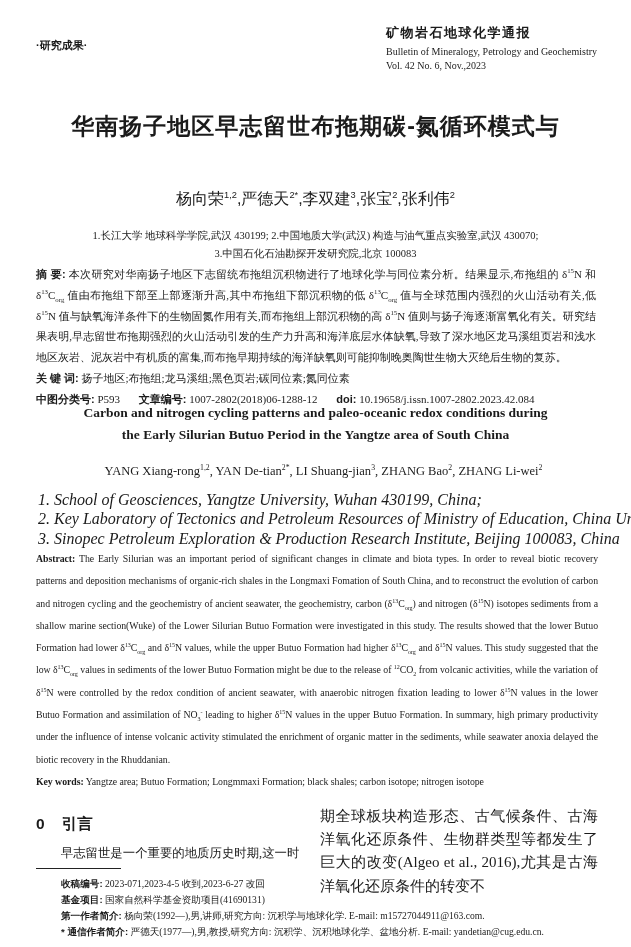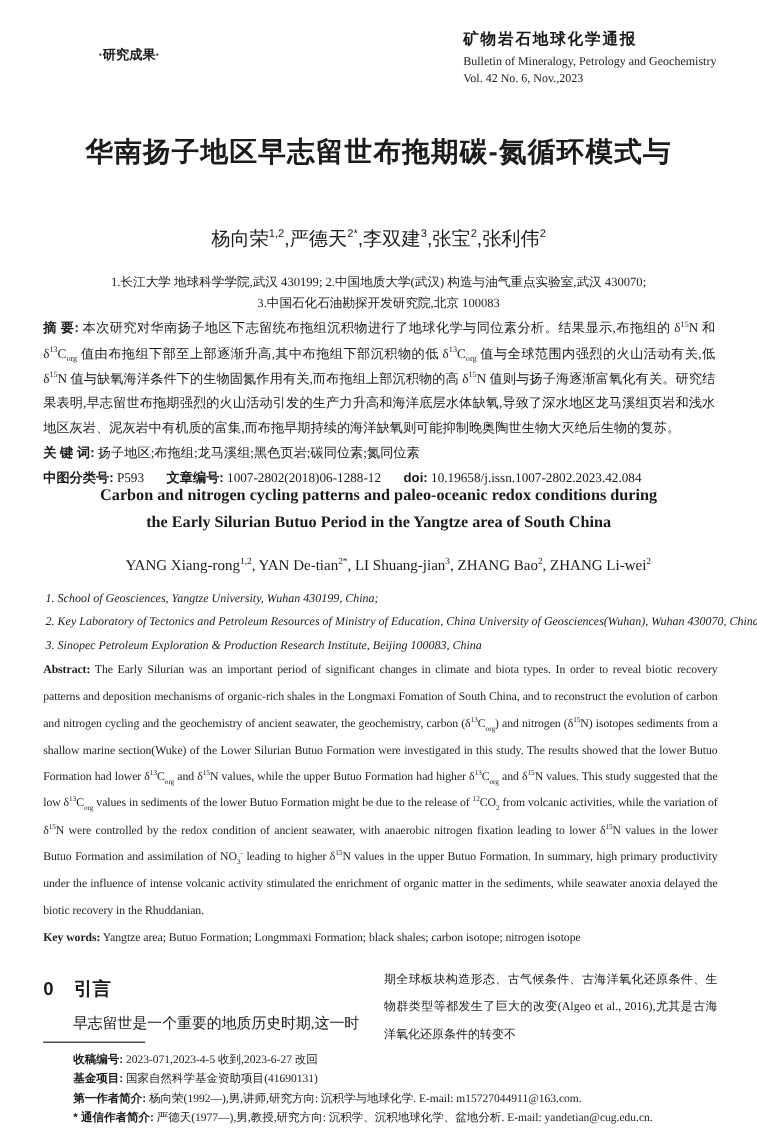--- a/index.html
+++ b/index.html
@@ -7,21 +7,21 @@
     width:631px;height:947px;background:#ffffff;position:relative;
     font-family:"Liberation Serif", serif;color:#1b1b1b;
     -webkit-font-smoothing:antialiased;overflow:hidden;
   }
   .abs{position:absolute;}
   sup{font-size:62%;vertical-align:super;line-height:0;}
   sub{font-size:62%;vertical-align:sub;line-height:0;}
   .bold{font-weight:bold;}
 
   
-  #hdr-left{left:36px;top:38px;font:bold 11px "Liberation Sans", sans-serif;margin-left:46px;}
+  #hdr-left{left:36px;top:38px;font:bold 11px "Liberation Sans", sans-serif;}
   #hdr-right{right:34px;top:24px;text-align:left;}
   #hdr-right .j-cn{font:bold 13px "Liberation Sans", sans-serif;letter-spacing:1.5px;margin-bottom:4px;}
   #hdr-right .j-en{font-size:10px;margin-bottom:3px;}
   #hdr-right .j-issue{font-size:10px;}
 
   
   #title-cn{left:0;right:0;top:108px;text-align:center;
     font:bold 23px "Liberation Sans", sans-serif;line-height:37px;letter-spacing:1px;}
   #authors-cn{left:0;right:0;top:189px;text-align:center;
     font-size:16px;font-family:"Liberation Sans", sans-serif;}
@@ -33,35 +33,35 @@
   #cn-block p{margin:0;text-align:justify;}
   .inline-label{font-weight:bold;font-family:"Liberation Sans", sans-serif;}
   #meta-line{margin-top:1px;}
   #meta-line .seg{margin-right:16px;}
   #meta-line .val{font-weight:normal;}
 
   
   #title-en{left:0;right:0;top:402px;text-align:center;font-weight:bold;
     font-size:13.5px;line-height:22px;}
   #authors-en{left:0;right:0;top:464px;text-align:center;font-size:12.5px;padding-left:16px;}
-  #affil-en{left:38px;width:560px;top:490px;font-style:italic;font-size:10px;line-height:19.4px;}
+  #affil-en{left:38px;width:560px;top:490px;font-style:italic;font-size:16px;line-height:19.4px;}
   #affil-en div{white-space:nowrap;}
 
   
   #en-block{left:36px;width:562px;top:548px;font-size:9.8px;letter-spacing:-0.05px;line-height:22.3px;}
   #en-block p{margin:0;text-align:justify;}
   #keywords-en{margin-top:2px;text-align:left !important;}
   #en-block .inline-label{font-family:"Liberation Serif", serif;}
 
   
   #band{left:0;top:800px;width:548px;height:147px;}
   #sec-heading{left:36px;top:14px;font:bold 15.5px "Liberation Sans", sans-serif;}
   #sec-heading .num{margin-right:17px;}
   #left-para{left:36px;top:42px;width:272px;font-size:12.4px;line-height:22px;text-indent:2em;}
-  #right-para{left:320px;top:5px;width:278px;font-size:10px;line-height:23.2px;text-align:justify;}
+  #right-para{left:320px;top:5px;width:278px;font-size:15px;line-height:23.2px;text-align:justify;}
   #fn-rule{left:36px;top:68px;width:85px;border-top:1.5px solid #222;height:0;}
   #footnotes{left:36px;top:76px;width:564px;font-size:9.6px;line-height:15.9px;white-space:nowrap;}
   #footnotes .fn-label{font-weight:bold;font-family:"Liberation Sans", sans-serif;padding-left:25px;}
 </style>
 </head>
 <body>
 
 <div class="abs" id="hdr-left">·研究成果·</div>
 <div class="abs" id="hdr-right">
   <div class="j-cn">矿物岩石地球化学通报</div>

